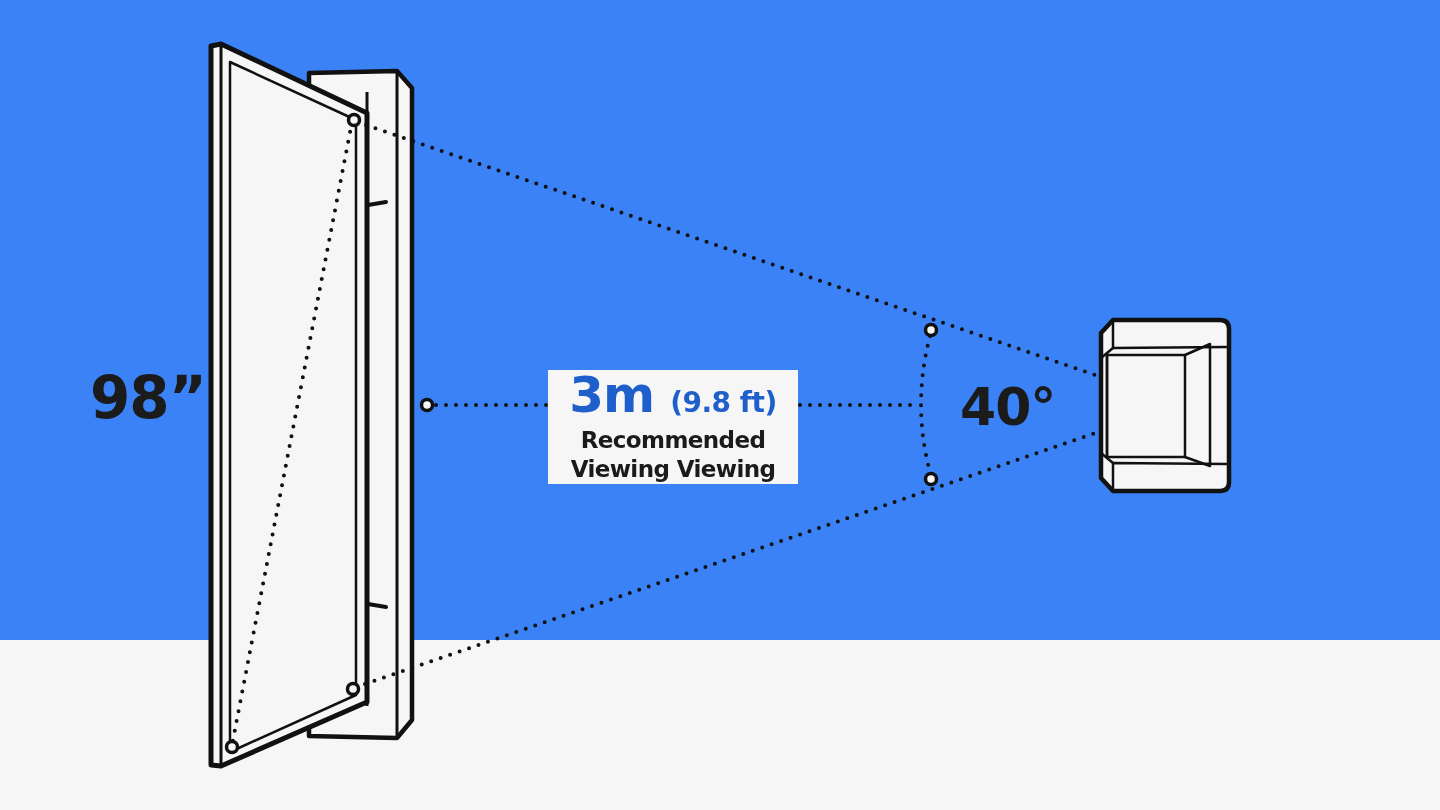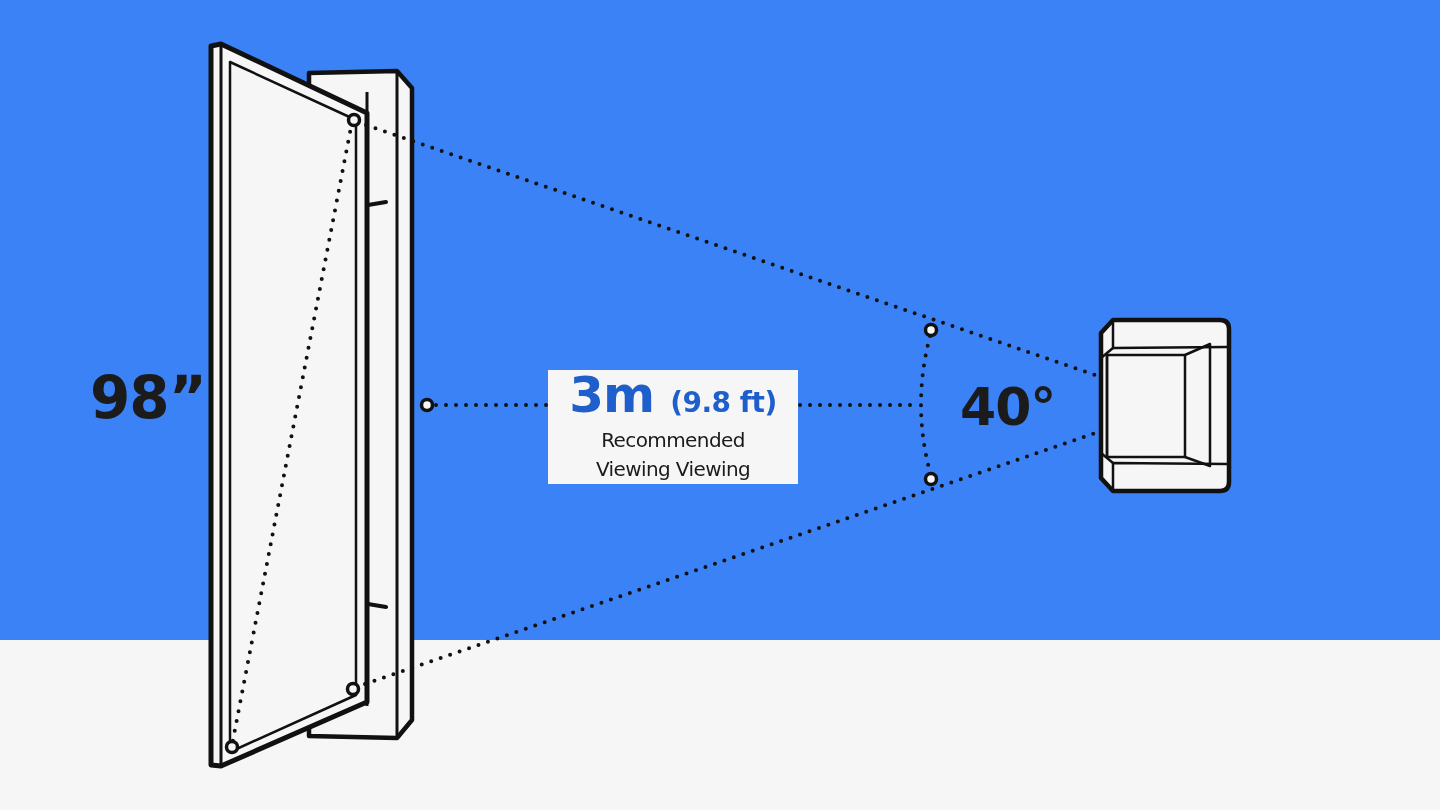--- a/index.html
+++ b/index.html
@@ -60,23 +60,23 @@
       letter-spacing: -1px;
       margin-top: 33px;
     }
     .distance-imperial {
       font-size: 28px;
       letter-spacing: -0.5px;
       margin-left: 16px;
     }
     .distance-caption {
       font-family: "DejaVu Sans", sans-serif;
-      font-weight: normal;
+      font-weight: bold;
       color: #1b1b1b;
-      font-size: 20px;
+      font-size: 23px;
       line-height: 29px;
       letter-spacing: -0.6px;
       margin-top: 6px;
     }
   </style>
 </head>
 <body>
 
 <div class="stage">
 

